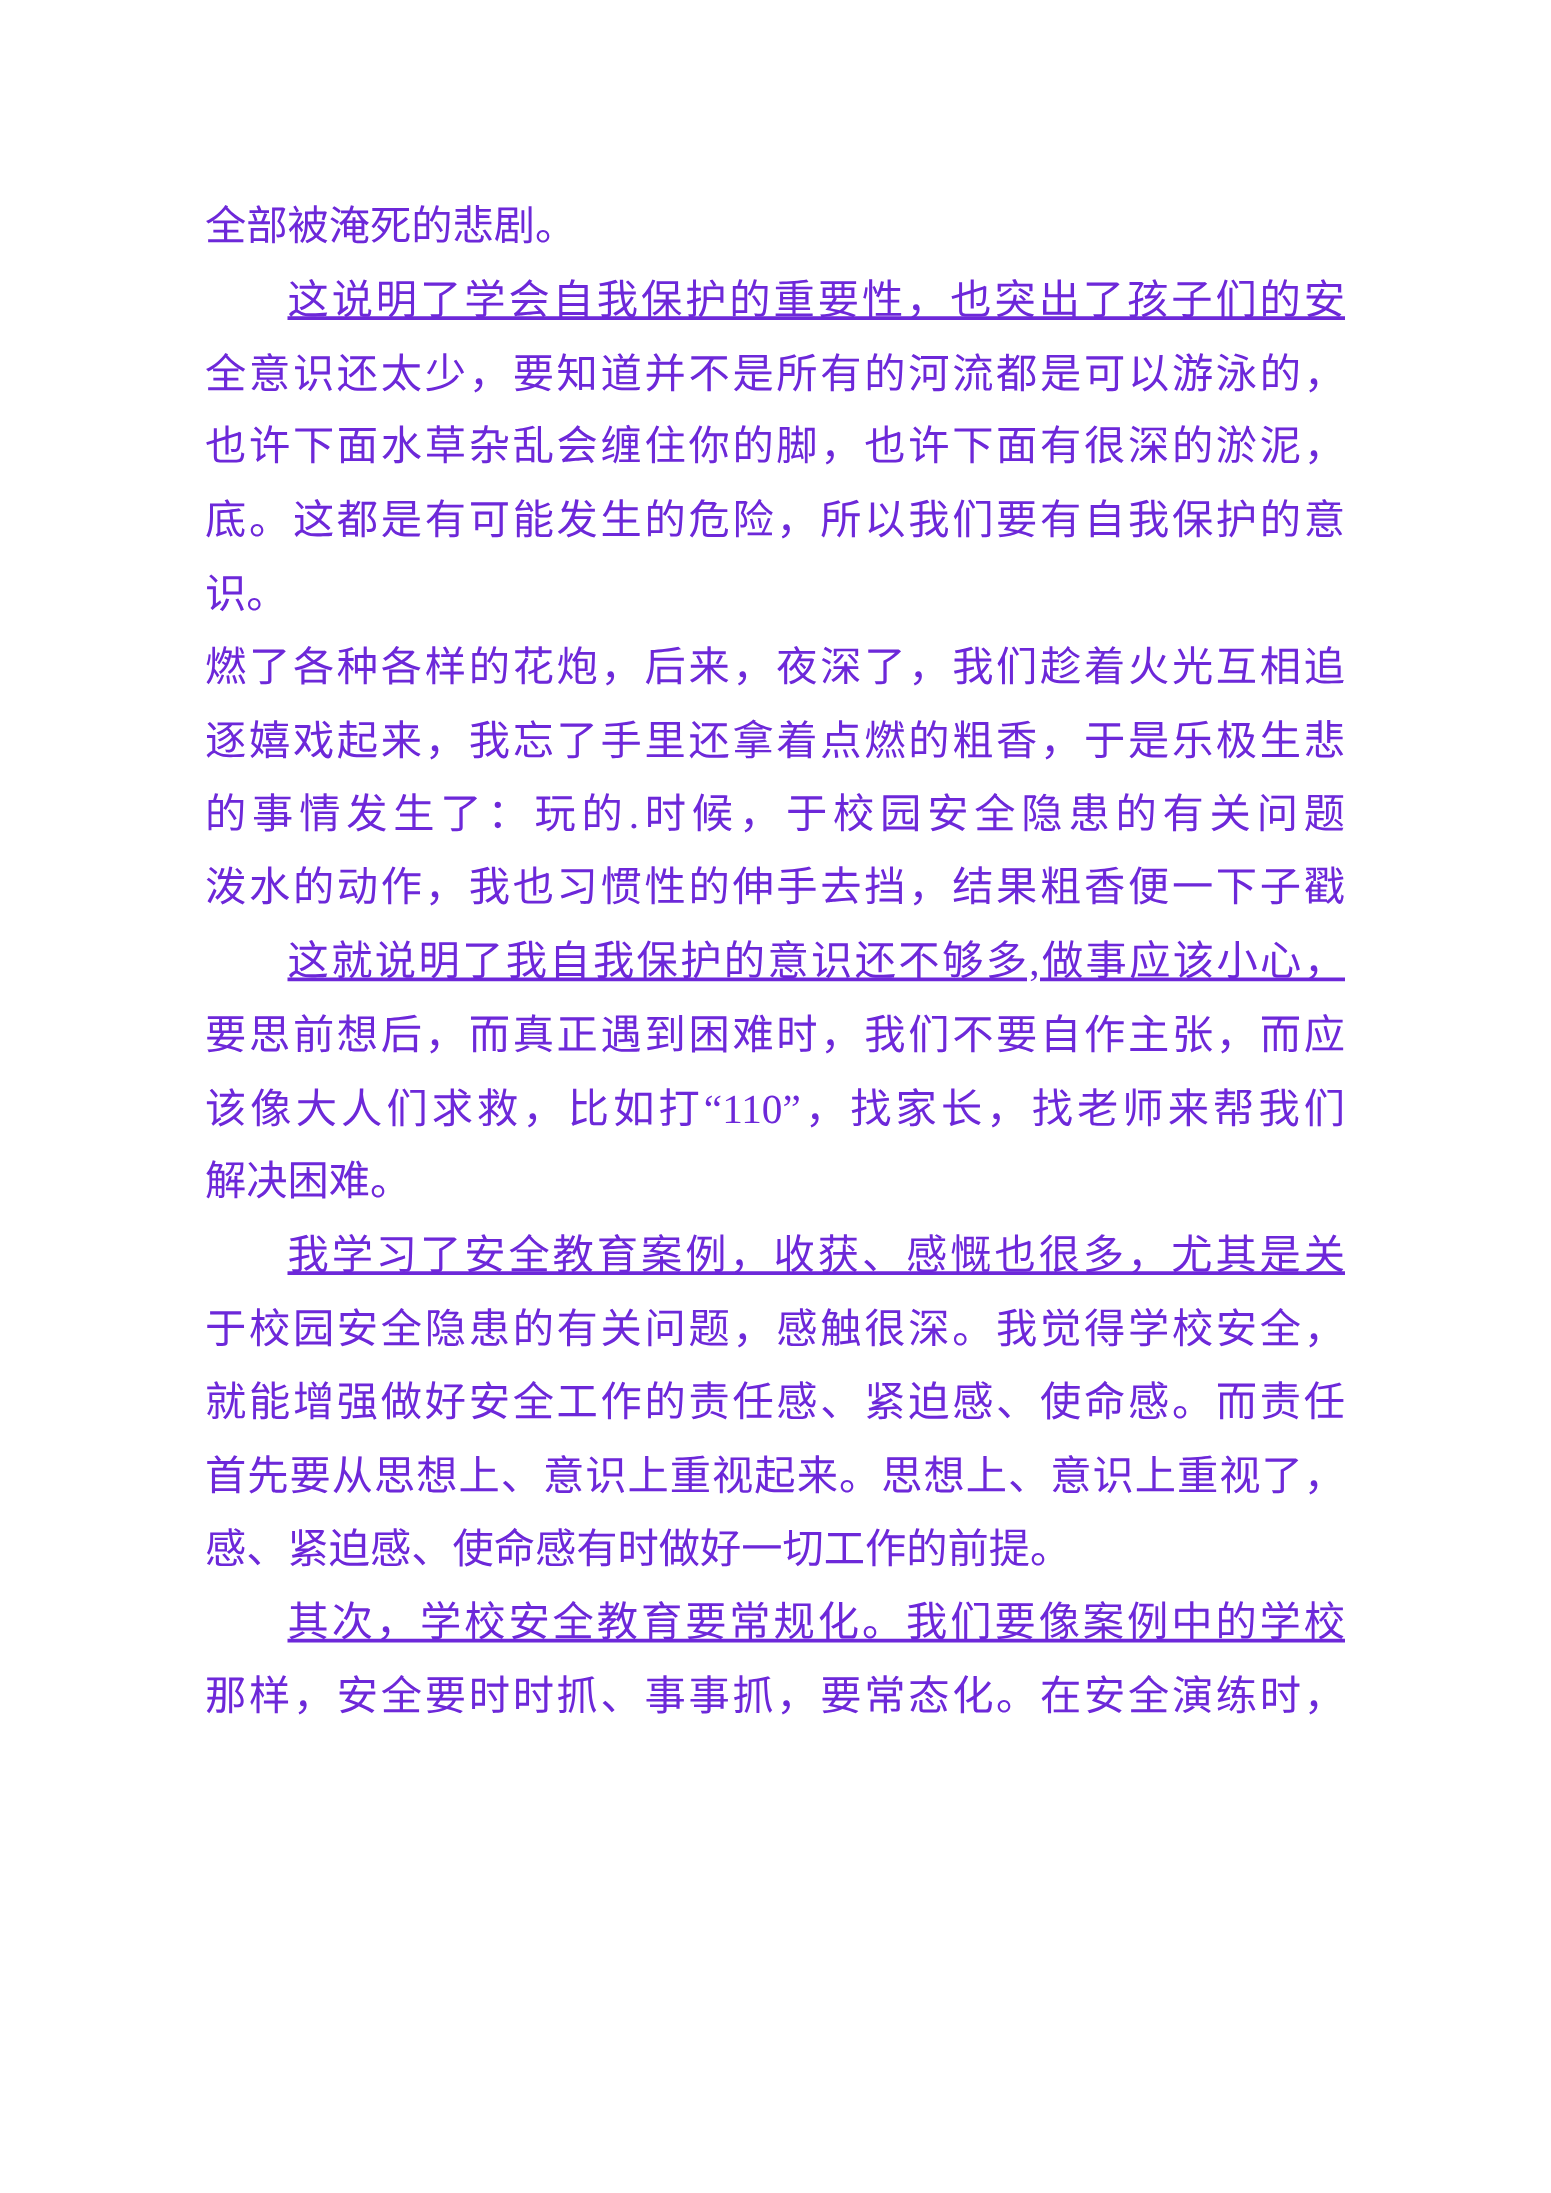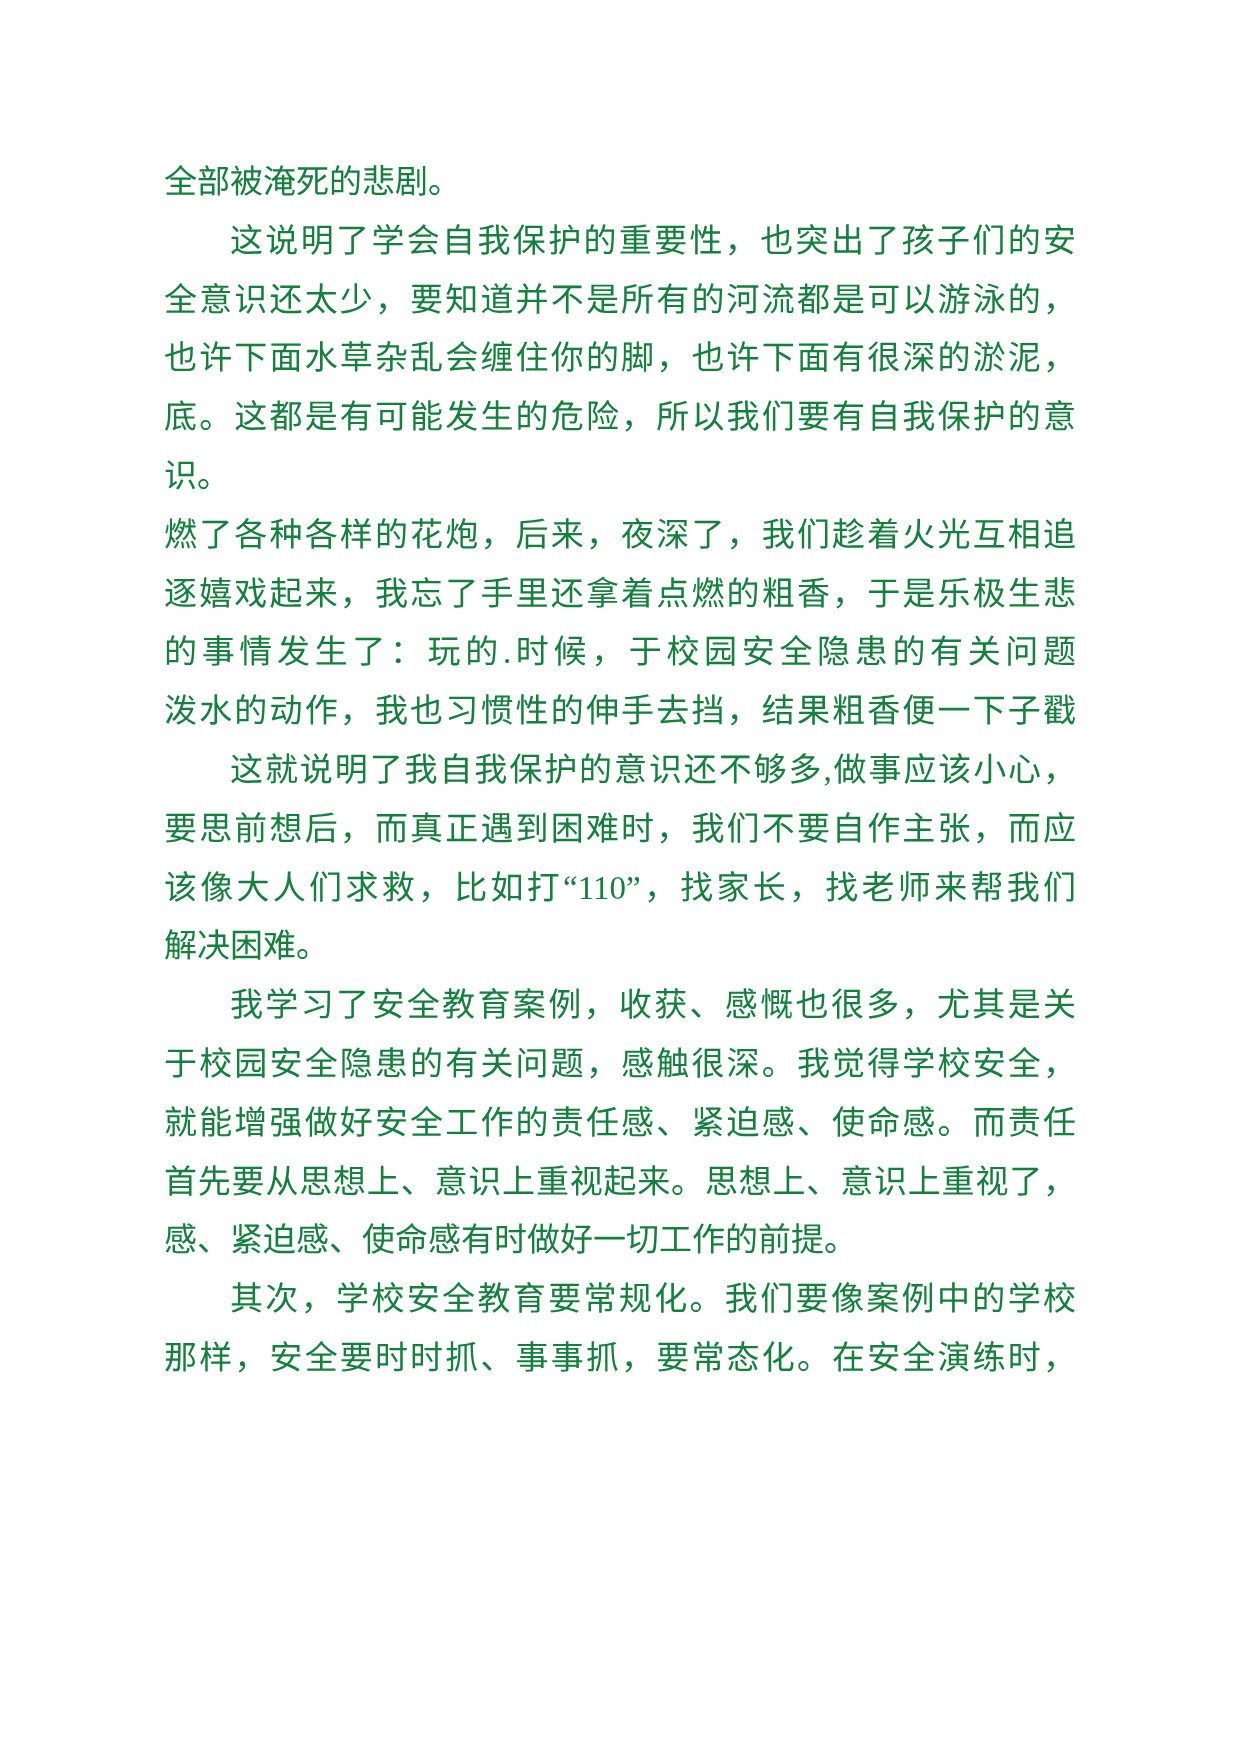--- a/index.html
+++ b/index.html
@@ -15,36 +15,37 @@
     overflow: hidden;
   }
   .text-block {
     position: absolute;
     left: 164px;
     top: 153px;
     width: 912px;
     font-family: "Liberation Serif", "DejaVu Serif", serif;
     font-size: 33px;
     line-height: 58.8px;
-    color: #15803d;
+    color: #6d28d9;
     font-weight: 400;
   }
   .line {
     height: 58.8px;
     text-align: left;
     overflow: visible;
   }
   
   .line.j {
     text-align: justify;
     text-align-last: justify;
   }
   
   .line.ind {
     text-indent: 2em;
+    text-decoration: underline;
   }
 </style>
 </head>
 <body>
 
 <div class="page">
   <div class="text-block">
     <div class="line">全部被淹死的悲剧。</div>
     <div class="line j ind">这说明了学会自我保护的重要性，也突出了孩子们的安</div>
     <div class="line j">全意识还太少，要知道并不是所有的河流都是可以游泳的，</div>

